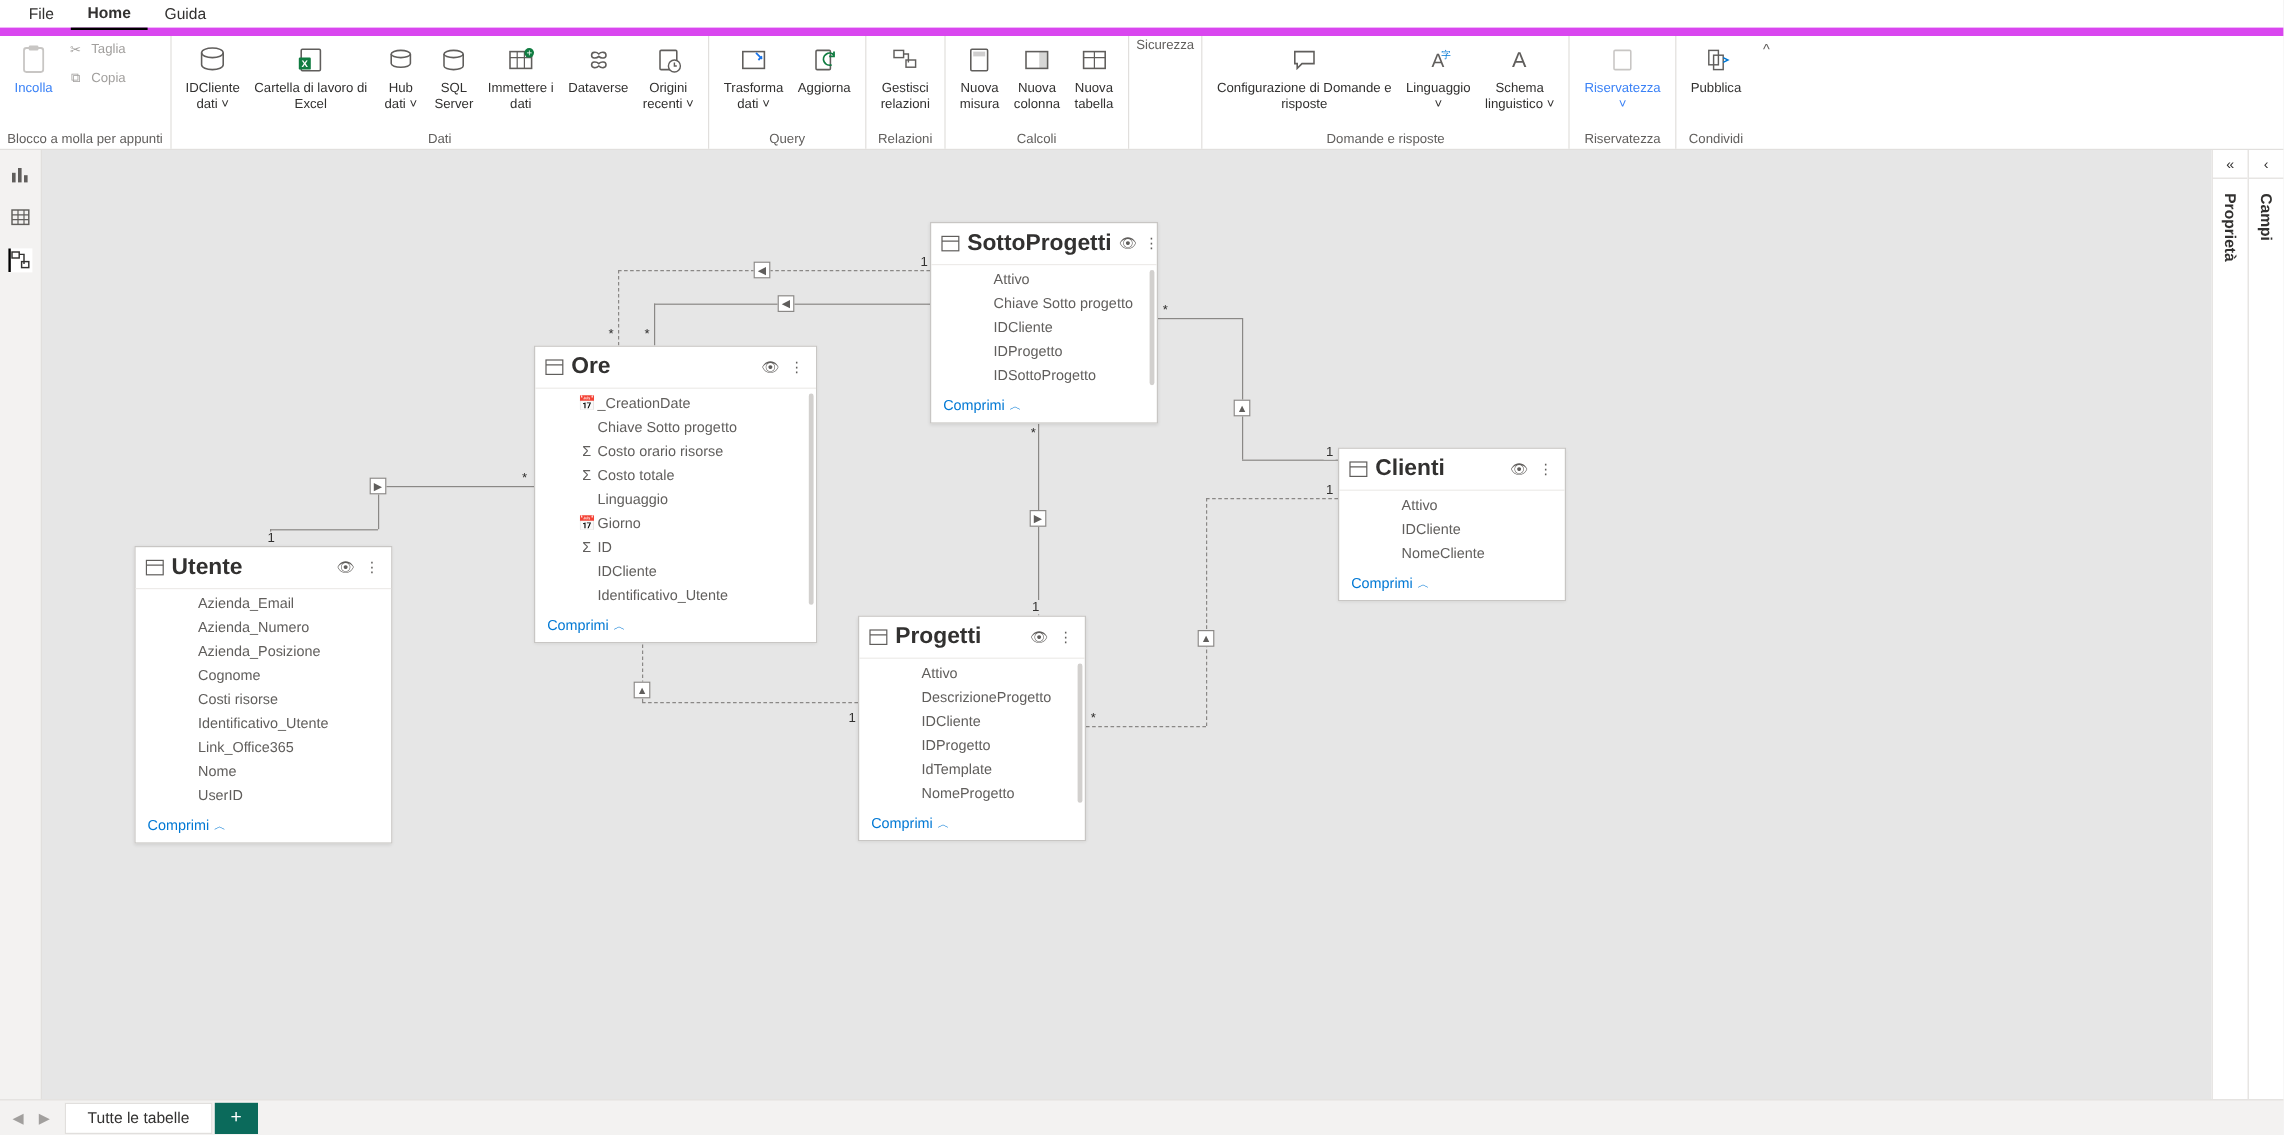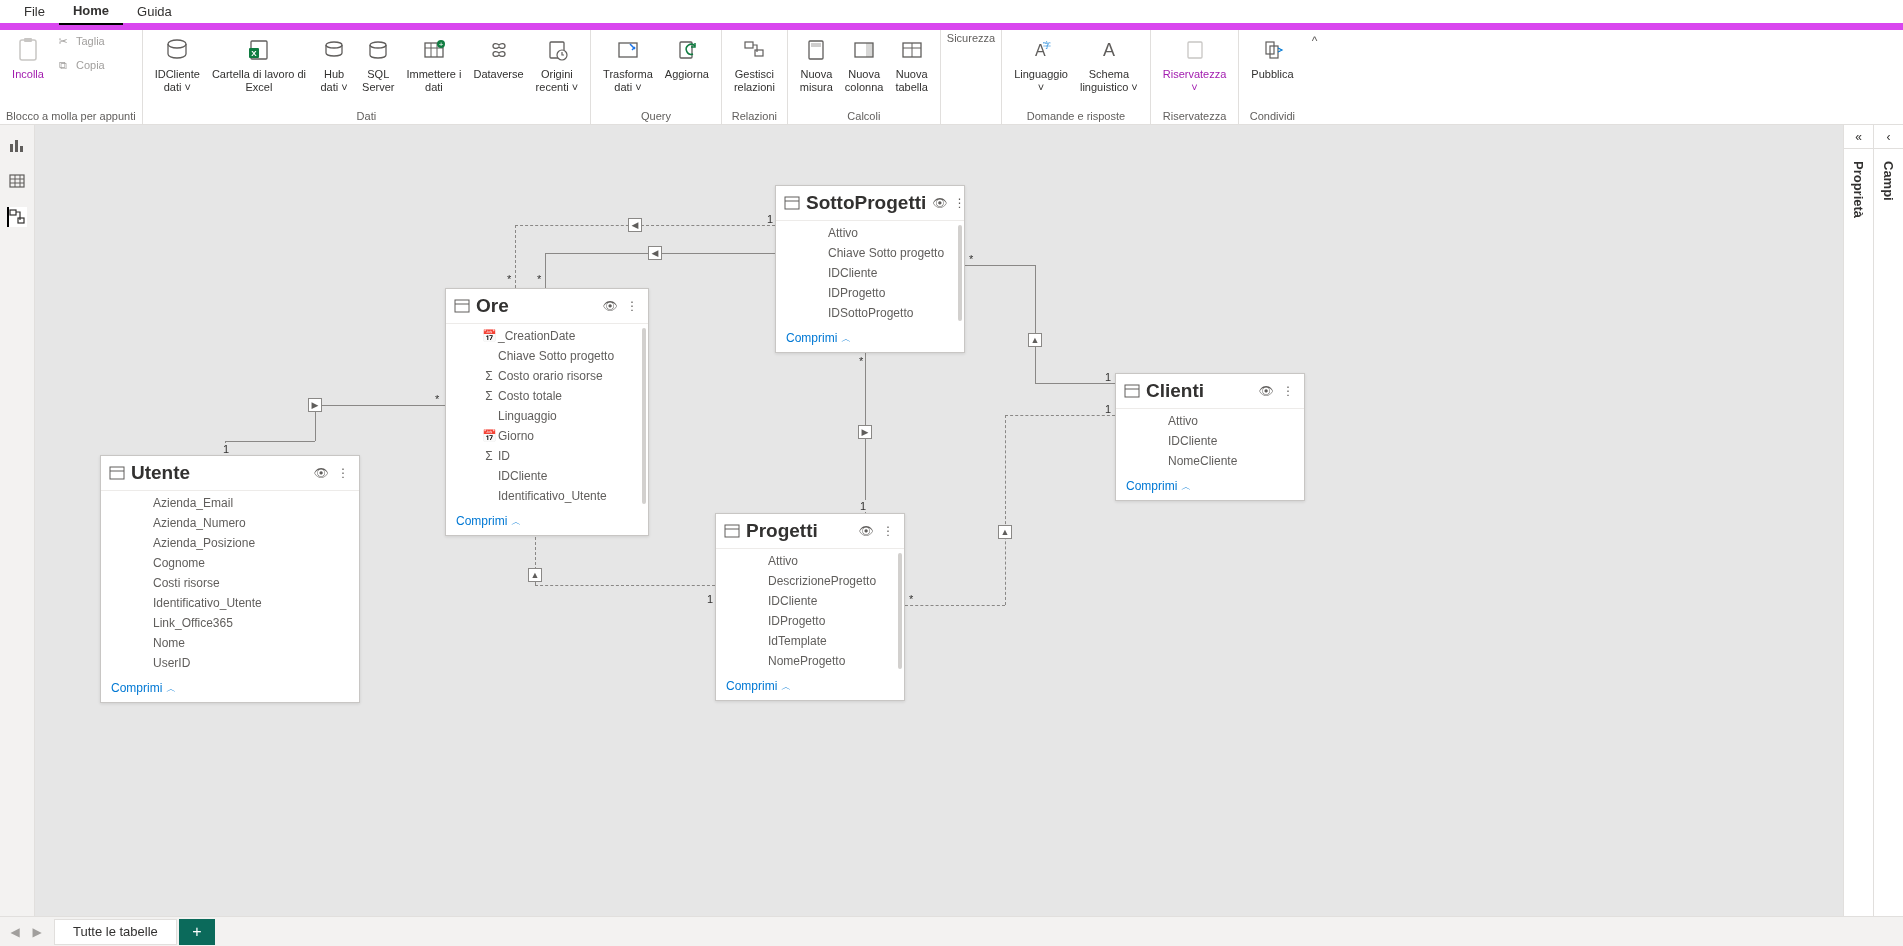--- a/index.html
+++ b/index.html
@@ -9,21 +9,21 @@
 .menu-tabs { display: flex; align-items: center; padding: 0 10px; height: 30px; border-bottom: 7px solid #d946ef; }
 .menu-tab { padding: 5px 14px; font-size: 13px; cursor: pointer; }
 .menu-tab.active { font-weight: 600; border-bottom: 2px solid #000; }
 
 
 .ribbon { display: flex; height: 95px; border-bottom: 1px solid #e1dfdd; background: #fff; }
 .ribbon-group { display: flex; flex-direction: column; border-right: 1px solid #e1dfdd; padding: 0 6px; }
 .ribbon-group-items { display: flex; flex: 1; align-items: flex-start; }
 .ribbon-group-label { text-align: center; font-size: 11px; color: #605e5c; padding: 2px 0; }
 .ribbon-btn { display: flex; flex-direction: column; align-items: center; justify-content: flex-start; padding: 4px 6px; cursor: pointer; min-width: 40px; text-align: center; }
-.ribbon-btn.disabled { color: #a21caf; cursor: default; }
+.ribbon-btn.disabled { color: #3b82f6; cursor: default; }
 .ribbon-btn .icon { width: 32px; height: 32px; display: flex; align-items: center; justify-content: center; }
 .ribbon-btn .label { font-size: 11px; line-height: 13px; margin-top: 2px; white-space: pre-line; }
 .ribbon-small-btns { display: flex; flex-direction: column; justify-content: flex-start; gap: 2px; margin-left: 2px; }
 .ribbon-small { display: flex; align-items: center; font-size: 11px; color: #a19f9d; gap: 4px; padding: 2px; }
 .ribbon-small .sicon { width: 18px; height: 18px; display: flex; align-items: center; justify-content: center; }
 
 
 .workspace { position: absolute; top: 125px; left: 35px; right: 60px; bottom: 30px; background: #e6e6e6; overflow: hidden; }
 .left-views { position: absolute; top: 125px; left: 0; width: 35px; bottom: 30px; background: #f3f2f1; display: flex; flex-direction: column; align-items: center; padding-top: 10px; gap: 16px; border-right: 1px solid #e1dfdd; }
 .left-views .view-btn { width: 20px; height: 20px; cursor: pointer; color: #605e5c; display:flex; align-items:center; justify-content:center; }
@@ -263,20 +263,29 @@
 
   <div class="ribbon-group">
     <div class="ribbon-group-label">Sicurezza</div>
   </div>
 
   <div class="ribbon-group">
     <div class="ribbon-group-items">
       <div class="ribbon-btn">
         <span class="icon">
             <svg width="24" height="24">
+              <path d="M4 5h16v10H10l-4 4v-4H4z" fill="none" stroke="#605e5c" stroke-width="1.3"></path>
+            </svg>
+          </span>
+        <span class="label">Configurazione di Domande e
+risposte</span>
+      </div>
+      <div class="ribbon-btn">
+        <span class="icon">
+            <svg width="24" height="24">
               <text x="6" y="18" font-size="16" fill="#605e5c">A</text>
               <text x="14" y="10" font-size="8" fill="#0078d4">字</text>
             </svg>
           </span>
         <span class="label">Linguaggio
 ˅</span>
       </div>
       <div class="ribbon-btn">
         <span class="icon">
             <svg width="24" height="24">
@@ -390,21 +399,21 @@
   <div class="rel-label" style="left:932px; top:128px;">*</div>
   <div class="rel-label" style="left:1068px; top:246px;">1</div>
 
   <div class="rel-line rel-h" style="left:870px; top:480px; width:100px;"></div>
   <div class="rel-line rel-v" style="left:970px; top:290px; height:190px;"></div>
   <div class="rel-line rel-h" style="left:970px; top:290px; width:110px;"></div>
   <div class="rel-arrow" style="left:963px; top:400px;">▲</div>
   <div class="rel-label" style="left:872px; top:468px;">*</div>
   <div class="rel-label" style="left:1068px; top:278px;">1</div>
 
-  <div class="entity" style="left:65px; top:330px; width:260px;">
+  <div class="entity" style="left:77px; top:330px; width:215px;">
     <div class="entity-header">
       <span class="ticon">
           <svg width="16" height="16">
             <rect x="1" y="2" width="14" height="12" fill="none" stroke="#605e5c"></rect>
             <line x1="1" y1="6" x2="15" y2="6" stroke="#605e5c"></line>
           </svg>
         </span>
       <span class="title">Utente</span>
       <span class="eye">👁</span>
       <span class="dots">⋮</span>
@@ -434,21 +443,21 @@
       <div class="field-row">
           <span>Nome</span>
         </div>
       <div class="field-row">
           <span>UserID</span>
         </div>
     </div>
     <div class="entity-footer"><span>Comprimi</span><span class="chev-up">︿</span></div>
   </div>
 
-  <div class="entity" style="left:410px; top:163px; width:204px;">
+  <div class="entity" style="left:410px; top:163px; width:236px;">
     <div class="entity-header">
       <span class="ticon">
           <svg width="16" height="16">
             <rect x="1" y="2" width="14" height="12" fill="none" stroke="#605e5c"></rect>
             <line x1="1" y1="6" x2="15" y2="6" stroke="#605e5c"></line>
           </svg>
         </span>
       <span class="title">Ore</span>
       <span class="eye">👁</span>
       <span class="dots">⋮</span>

